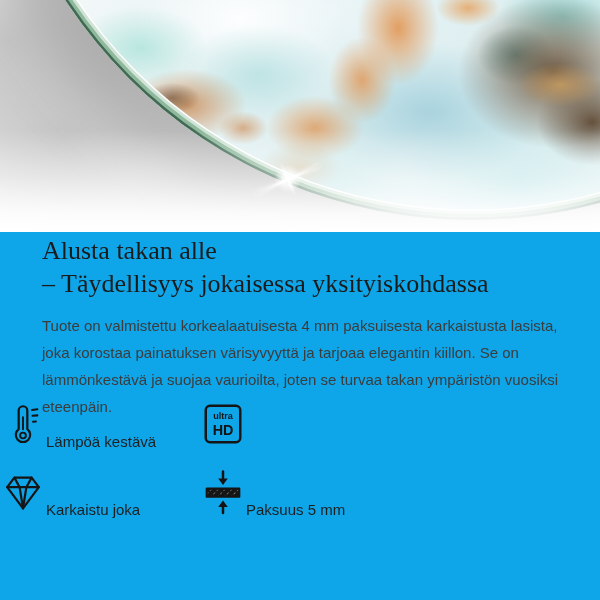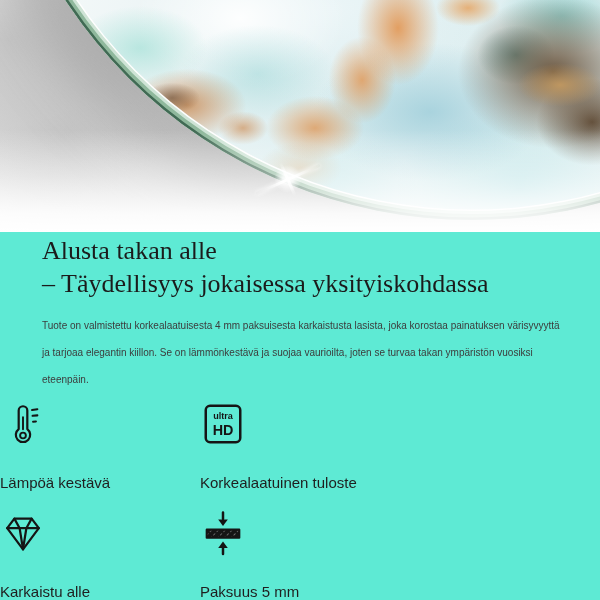--- a/index.html
+++ b/index.html
@@ -1,18 +1,18 @@
 <!DOCTYPE html>
 <html><head>
 <meta charset="utf-8">
 <style>
   * { margin:0; padding:0; box-sizing:border-box; }
   html,body { background:#fff; }
   body { font-family:"Liberation Sans", sans-serif; }
-  .page { position:relative; width:600px; height:600px; background:#5eead4; overflow:hidden; }
+  .page { position:relative; width:600px; height:600px; background:#0ea5e9; overflow:hidden; }
 
   
   .hero {
     position:absolute; left:0; top:0; width:600px; height:232px; overflow:hidden;
     background:
       radial-gradient(300px 250px at 8px 40px,  rgba(150,150,150,.42), rgba(255,255,255,0) 70%),
       radial-gradient(330px 280px at 65px 135px, rgba(128,128,128,.35), rgba(255,255,255,0) 70%),
       radial-gradient(360px 150px at 190px 205px, rgba(150,150,150,.22), rgba(255,255,255,0) 72%),
       #ffffff;
   }
@@ -71,28 +71,28 @@
 
   
   .heading {
     position:absolute; left:42px; top:234px;
     font-family:"Liberation Serif", "DejaVu Serif", serif;
     font-weight:400; font-size:26px; line-height:33px; color:#1b1b1b;
   }
   .heading span { display:block; white-space:nowrap; }
   .intro {
     position:absolute; left:42px; top:312px; width:522px;
-    font-size:10px; line-height:27px; color:#3c3c3c;
+    font-size:15px; line-height:27px; color:#3c3c3c;
   }
 
   
   .features { position:absolute; left:0; top:398px; width:600px; }
   .feat-row { display:flex; }
   .feat-row + .feat-row { margin-top:16px; }
-  .feat { width:200px; display:flex; flex-direction:column; align-items:flex-start; }
+  .feat { width:200px; display:flex; flex-direction:row; align-items:flex-end; }
   .icon-box { height:52px; display:flex; align-items:center; justify-content:center; }
   .feat-label { margin-top:24px; font-size:15px; color:#1f1f1f; text-align:center; }
   .icn { stroke:#151515; fill:none; stroke-width:2.3; stroke-linecap:round; stroke-linejoin:round; }
   .icn text { stroke:none; fill:#151515; font-family:"Liberation Sans", sans-serif; font-weight:bold; }
 </style>
 </head>
 <body>
 
 <div class="page">
 
@@ -130,36 +130,35 @@
       </div>
 
       <div class="feat">
         <div class="icon-box">
           <svg class="icn" width="46" height="46" viewBox="0 0 48 48">
             <rect x="6" y="5" width="36" height="38" rx="4.5" stroke-width="2.6"></rect>
             <text x="24" y="19" text-anchor="middle" font-size="9.5">ultra</text>
             <text x="24" y="35" text-anchor="middle" font-size="15">HD</text>
           </svg>
         </div>
-        <div class="feat-label">Korkealaatuinen tuloste</div>
       </div>
 
 
     </div>
     <div class="feat-row">
 
       <div class="feat">
         <div class="icon-box">
           <svg class="icn" width="46" height="46" viewBox="0 0 48 48" stroke-width="2.1">
             <path d="M15 9 H33 L40.5 19 L24 41 L7.5 19 Z"></path>
             <path d="M7.5 19 H40.5"></path>
             <path d="M15 9 L20.5 19 M33 9 L27.5 19 M20.5 19 L24 41 M27.5 19 L24 41"></path>
           </svg>
         </div>
-        <div class="feat-label">Karkaistu alle</div>
+        <div class="feat-label">Karkaistu joka</div>
       </div>
 
 
       <div class="feat">
         <div class="icon-box">
           <svg class="icn" width="46" height="46" viewBox="0 0 48 48">
             <defs>
               <pattern id="hatch" width="5" height="5" patternUnits="userSpaceOnUse" patternTransform="rotate(45)">
                 <rect width="5" height="5" fill="#ffffff"></rect>
                 <rect width="2.4" height="5" fill="#141414"></rect>

